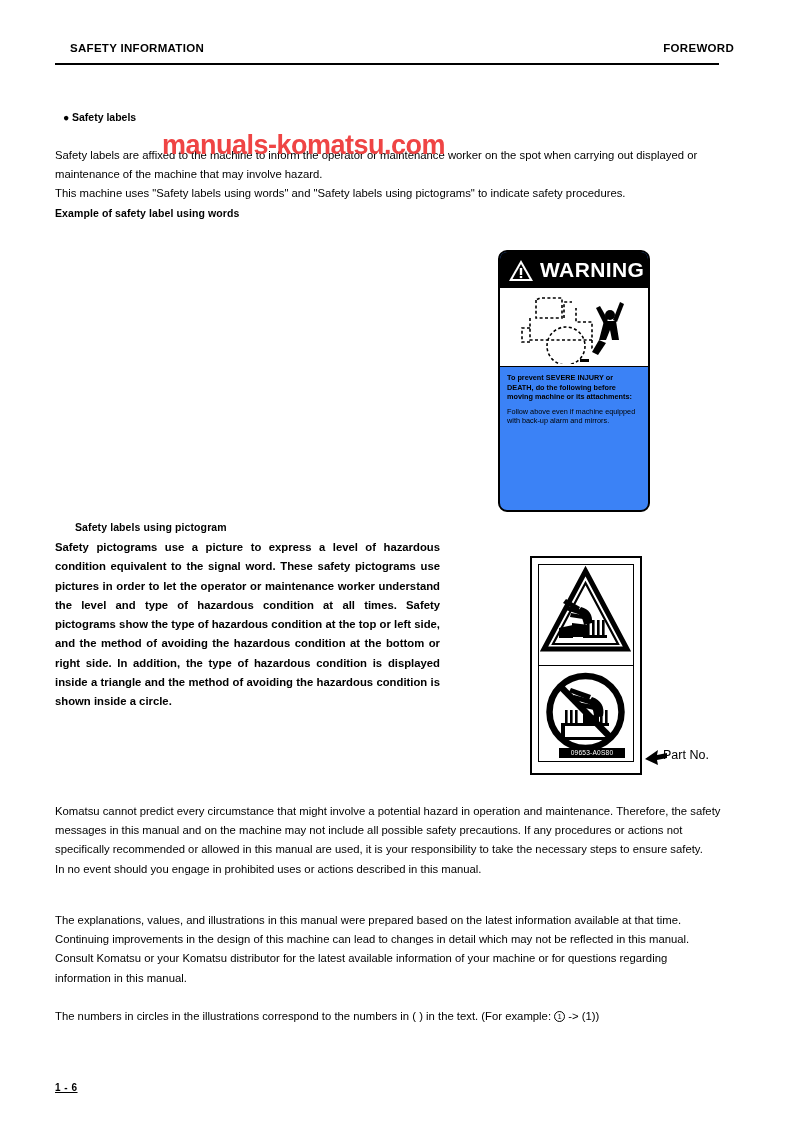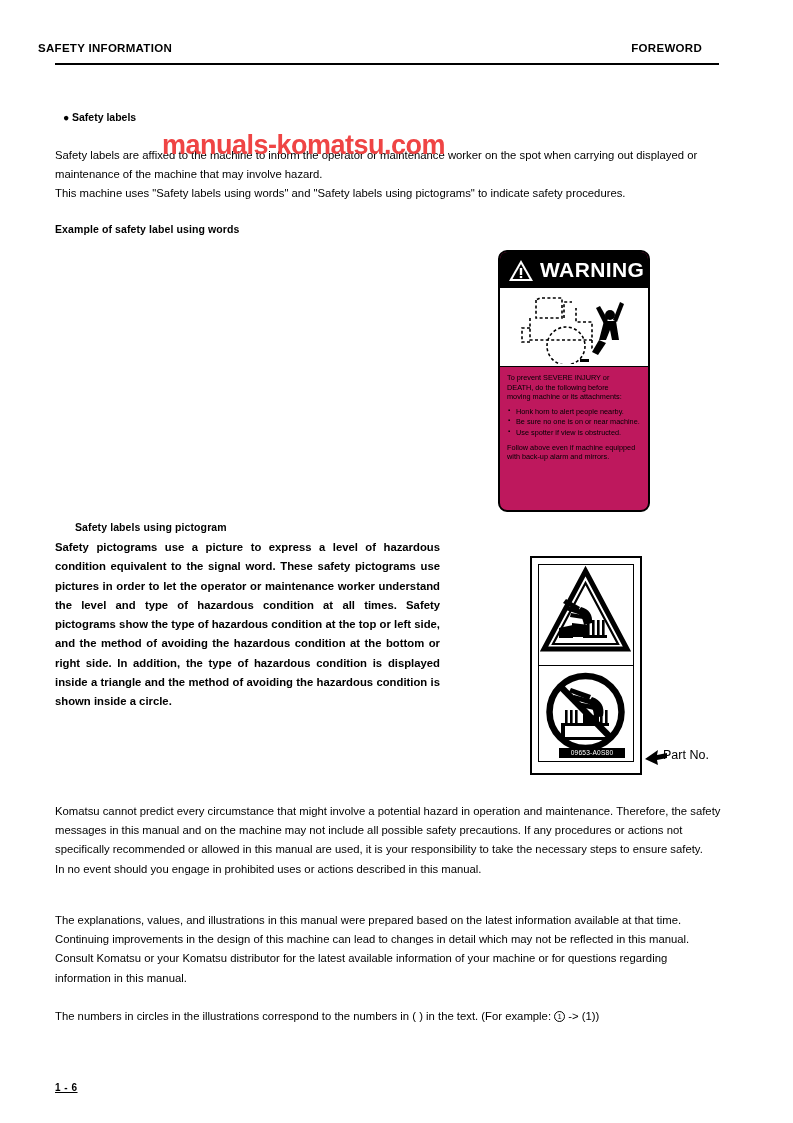--- a/index.html
+++ b/index.html
@@ -17,21 +17,21 @@
     width: 793px;
     height: 1123px;
     margin: 0 auto;
     background: #ffffff;
     overflow: hidden;
   }
 
   
   .header {
     position: absolute;
-    left: 38px;
+    left: 70px;
     top: 42px;
     width: 664px;
     display: flex;
     justify-content: space-between;
     align-items: flex-end;
     text-align: center;
   }
   .header-left, .header-right {
     font-size: 11.5px;
     font-weight: bold;
@@ -68,21 +68,21 @@
   .para p { margin: 0; }
 
   .p-intro { left: 55px; top: 146px; width: 666px; }
 
   .sub-head {
     position: absolute;
     font-size: 10.5px;
     font-weight: bold;
     letter-spacing: 0.1px;
   }
-  .h-example { left: 55px; top: 223px; }
+  .h-example { left: 55px; top: 207px; }
 
   .h-picto { left: 55px; top: 521px; padding-left: 20px; }
   .p-picto {
     left: 55px; top: 538px; width: 385px;
     text-align: justify;
     line-height: 19.3px;
     font-weight: bold;
   }
 
   .p-cannot { left: 55px; top: 802px; width: 666px; }
@@ -127,21 +127,21 @@
 
   
   .warning-label {
     position: absolute;
     left: 498px;
     top: 250px;
     width: 152px;
     height: 262px;
     border: 2.5px solid #000;
     border-radius: 9px;
-    background: #be185d;
+    background: #3b82f6;
     box-sizing: border-box;
     overflow: hidden;
   }
   .wl-header {
     background: #000;
     height: 36px;
     display: flex;
     align-items: center;
     padding-left: 8px;
     box-sizing: border-box;
@@ -159,21 +159,21 @@
     border-bottom: 1.6px solid #000;
     position: relative;
     background: #fff;
   }
   .wl-textbox {
     padding: 6px 7px 4px 7px;
     font-size: 7.3px;
     line-height: 9.6px;
     font-family: "Liberation Sans", sans-serif;
   }
-  .wl-textbox .wl-lead { font-weight: normal; margin: 0 8px 5px 0; }
+  .wl-textbox .wl-lead { font-weight: bold; margin: 0 8px 5px 0; }
   .wl-list { margin: 0 0 5px 0; padding: 0; list-style: none; }
   .wl-list li {
     position: relative;
     padding-left: 9px;
     margin-bottom: 1px;
   }
   .wl-list li:before {
     content: "\25AA";
     position: absolute;
     left: 1px;
@@ -291,25 +291,20 @@
           <path d="M104 33 L116 33 L119 52 L112 52 L110 42 L106 52 L99 52 Z"></path>
           <path d="M99 52 L92 64 L98 67 L106 55 Z"></path>
         </g>
 
         <rect x="80" y="71" width="9" height="3" fill="#000"></rect>
       </svg>
     </div>
 
     <div class="wl-textbox">
       <p class="wl-lead">To prevent SEVERE INJURY or DEATH, do the following before moving machine or its attachments:</p>
-      <ul class="wl-list">
-        <li>Honk horn to alert people nearby.</li>
-        <li>Be sure no one is on or near machine.</li>
-        <li>Use spotter if view is obstructed.</li>
-      </ul>
       <p class="wl-foot">Follow above even if machine equipped with back-up alarm and mirrors.</p>
     </div>
   </div>
 
   <div class="sub-head h-picto">Safety labels using pictogram</div>
   <div class="para p-picto">
     <p>Safety pictograms use a picture to express a level of hazardous condition equivalent to the signal word.  These safety pictograms use pictures in order to let the operator or maintenance worker understand the level and type of hazardous condition at all times.  Safety  pictograms show the type of hazardous condition at the top or left side, and the method of avoiding the hazardous condition at the bottom or right side.  In addition, the type of hazardous condition is displayed inside a triangle and the method of avoiding the hazardous condition is shown inside  a circle.</p>
   </div>
 
   <div class="picto-label">

